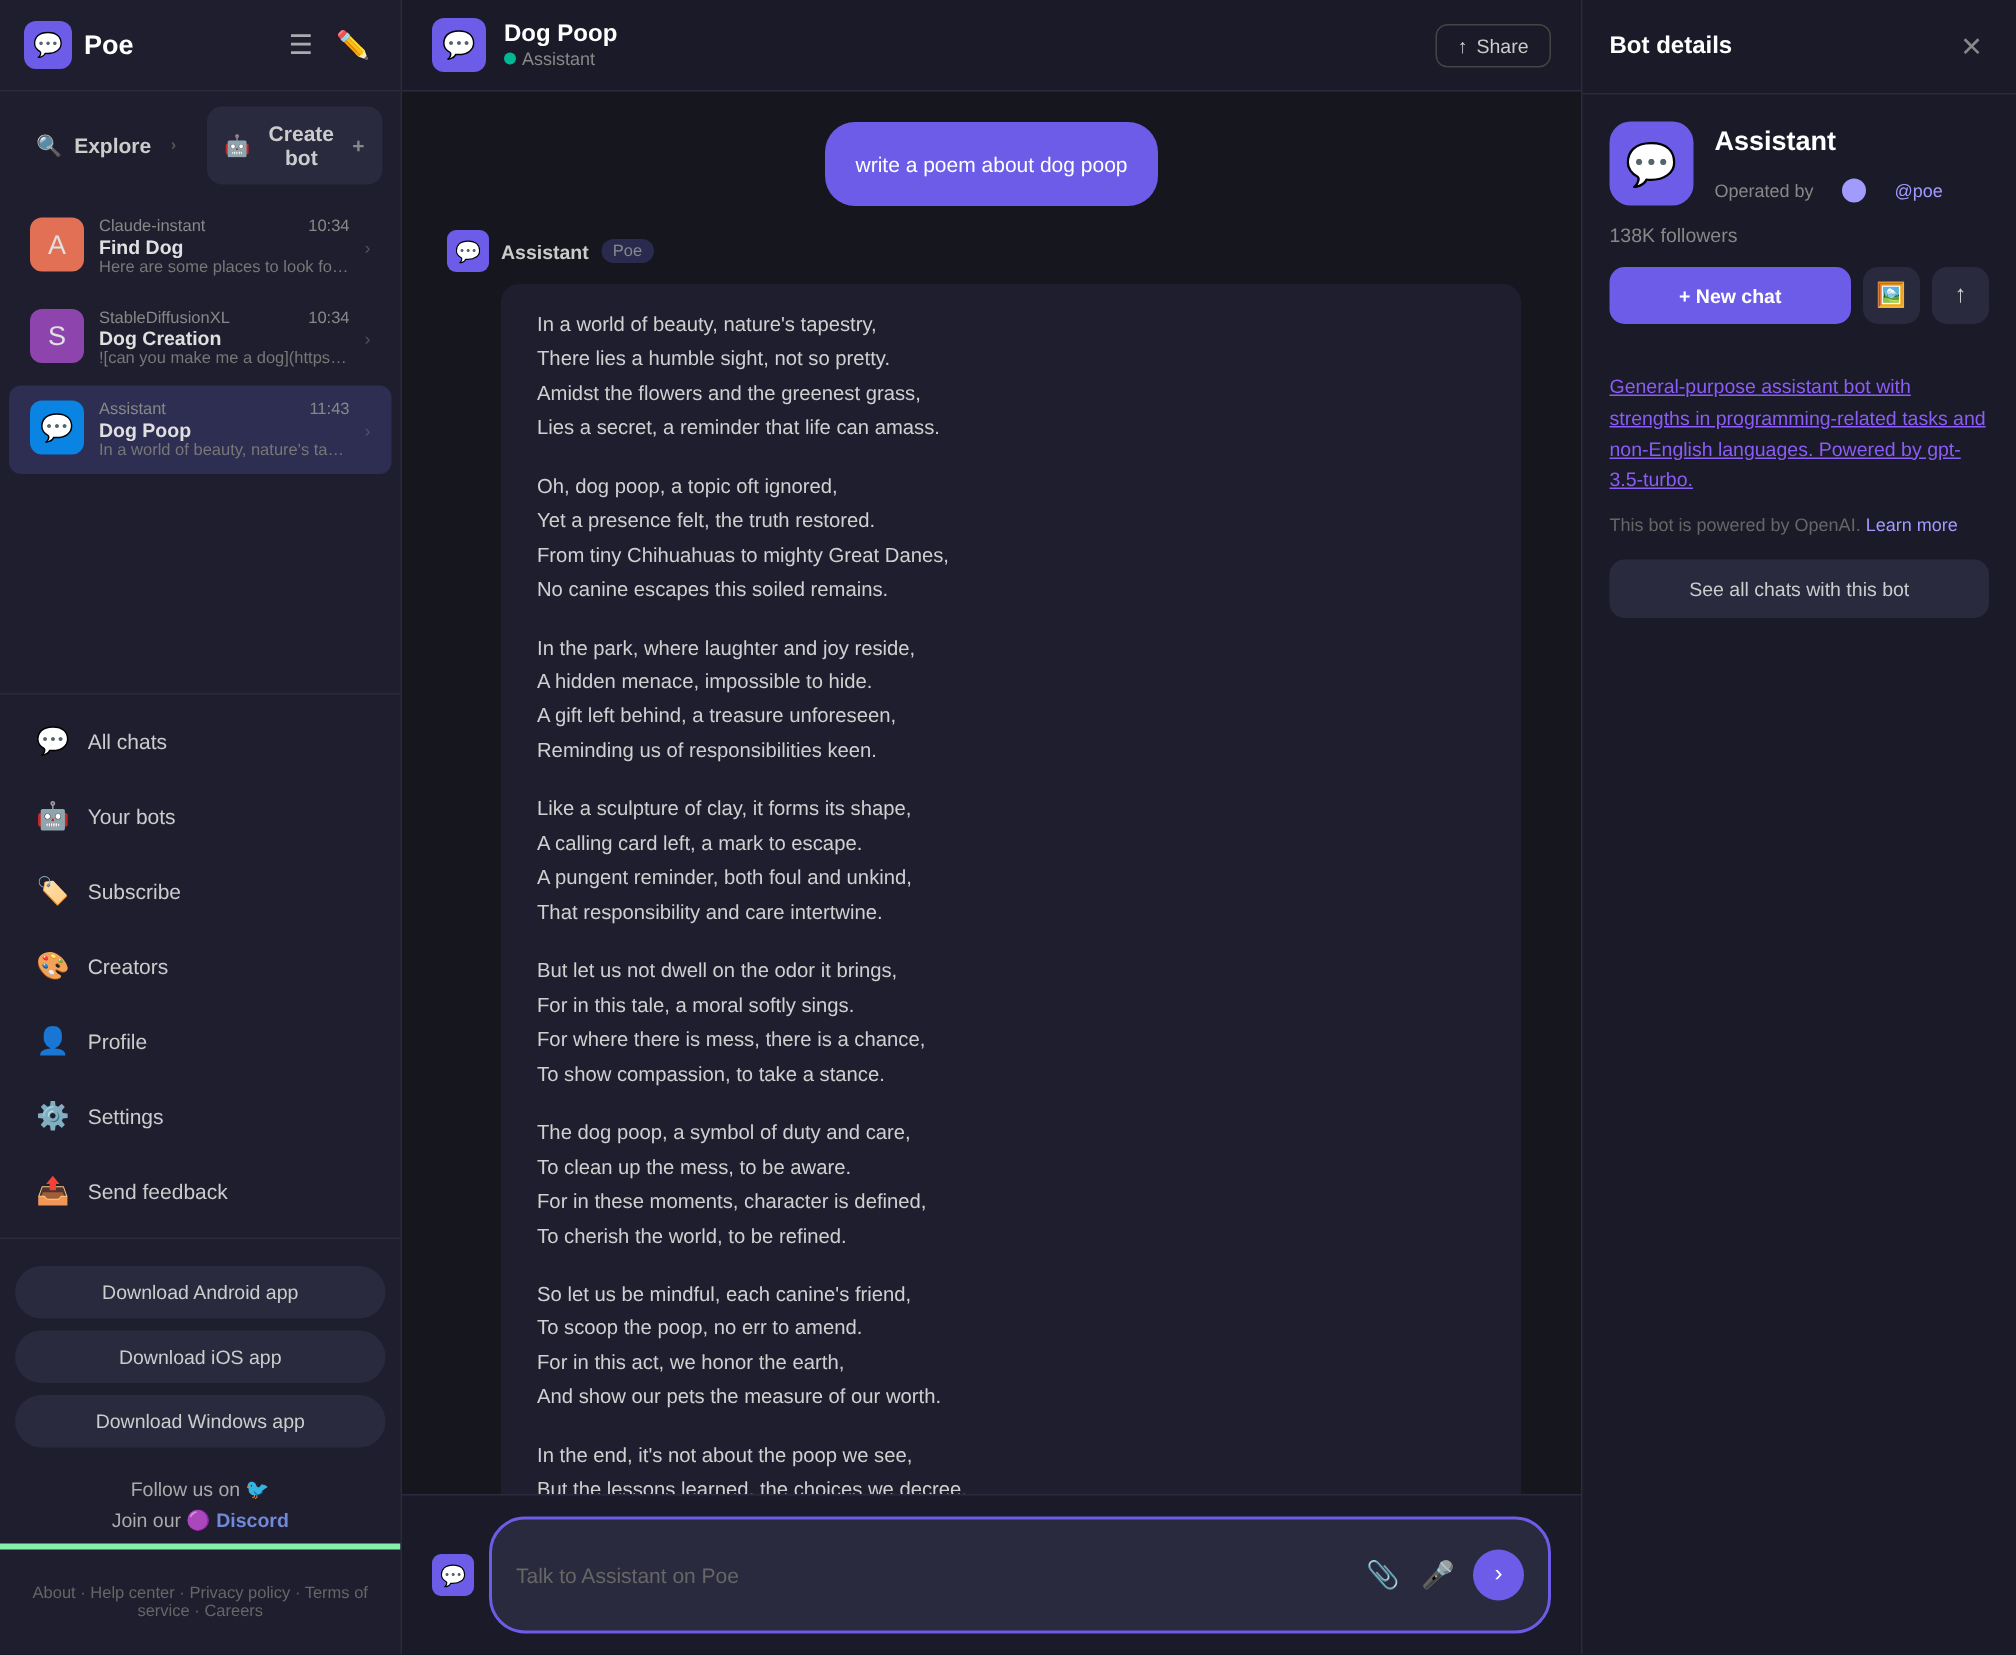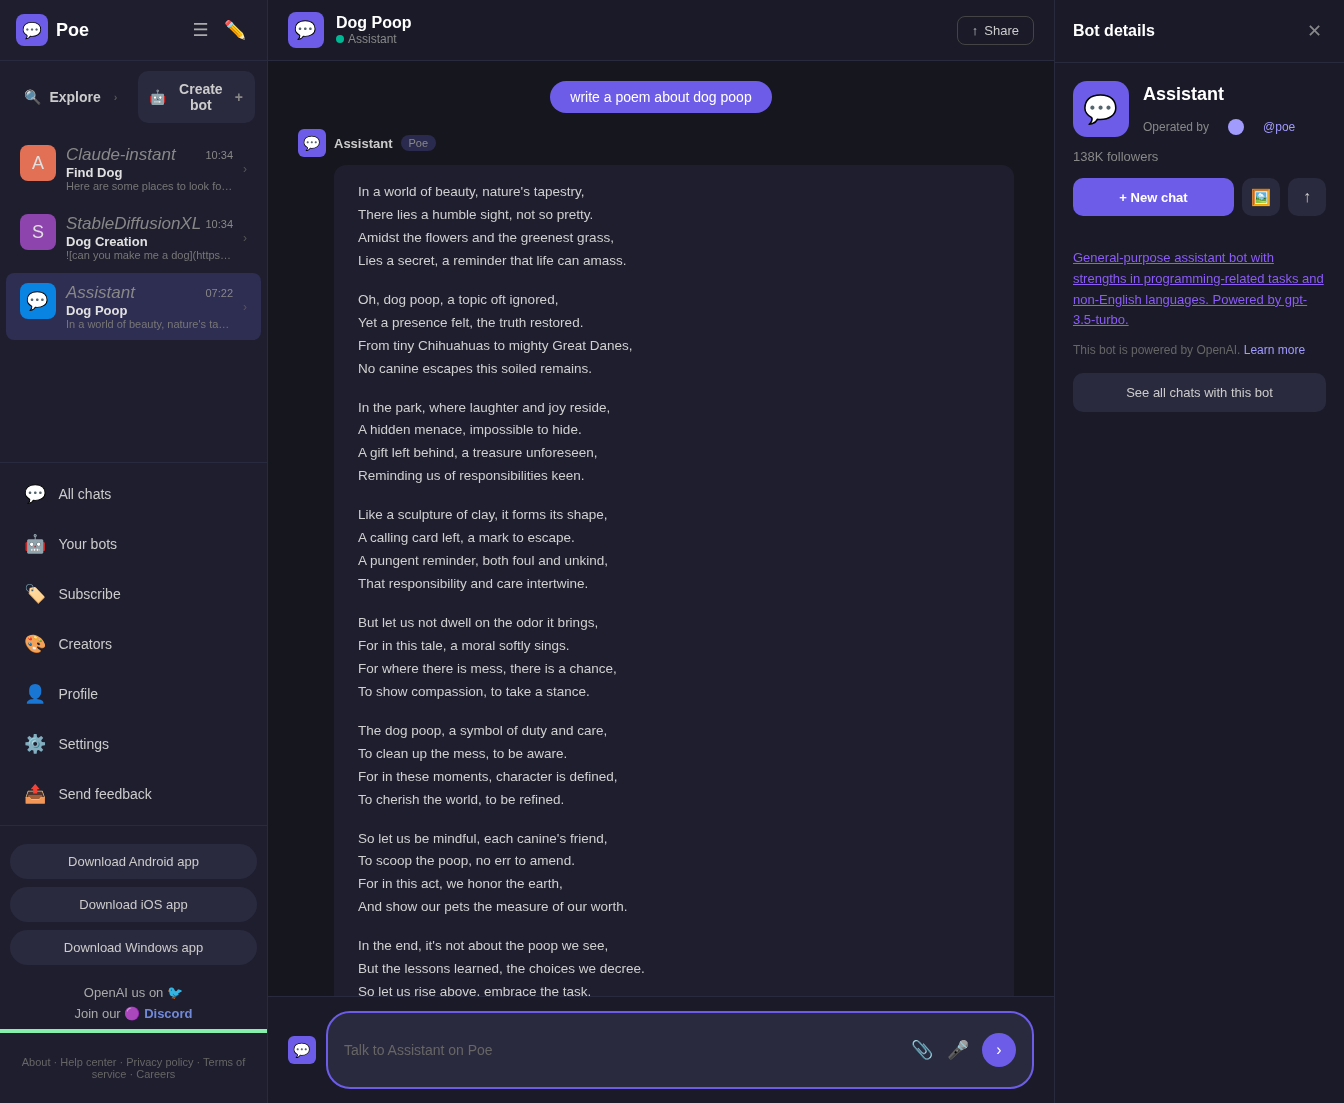--- a/index.html
+++ b/index.html
@@ -127,21 +127,21 @@
     }
     .chat-avatar.orange { background: #e17055; }
     .chat-avatar.purple { background: #6c5ce7; }
     .chat-avatar.blue { background: #0984e3; }
     .chat-info { flex: 1; min-width: 0; }
     .chat-meta {
       display: flex;
       justify-content: space-between;
       align-items: center;
     }
-    .chat-bot-name { font-size: 17px; color: #888; font-style: italic; }
+    .chat-bot-name { font-size: 11px; color: #888; }
     .chat-time { font-size: 11px; color: #888; }
     .chat-title { font-size: 13px; font-weight: 600; color: #e0e0e0; white-space: nowrap; overflow: hidden; text-overflow: ellipsis; }
     .chat-preview { font-size: 11px; color: #777; white-space: nowrap; overflow: hidden; text-overflow: ellipsis; }
     .chat-chevron { color: #555; font-size: 12px; align-self: center; }
 
     .sidebar-divider { height: 1px; background: #2a2a3e; margin: 6px 0; }
 
     .sidebar-menu-item {
       display: flex;
       align-items: center;
@@ -246,21 +246,21 @@
       flex-direction: column;
       gap: 16px;
     }
     .user-message-wrapper {
       display: flex;
       justify-content: center;
     }
     .user-message {
       background: #6c5ce7;
       color: #fff;
-      padding: 8px 20px;
+      padding: 20px 20px;
       border-radius: 20px;
       max-width: 70%;
       font-size: 14px;
       font-weight: 500;
     }
     .bot-message-wrapper {
       display: flex;
       flex-direction: column;
       gap: 8px;
     }
@@ -525,21 +525,21 @@
         <div class="chat-title">Dog Creation</div>
         <div class="chat-preview">![can you make me a dog](https://qph...</div>
       </div>
       <span class="chat-chevron">›</span>
     </div>
     <div class="chat-item active">
       <div class="chat-avatar blue">💬</div>
       <div class="chat-info">
         <div class="chat-meta">
           <span class="chat-bot-name">Assistant</span>
-          <span class="chat-time">07:22</span>
+          <span class="chat-time">11:43</span>
         </div>
         <div class="chat-title">Dog Poop</div>
         <div class="chat-preview">In a world of beauty, nature's tapestry, ...</div>
       </div>
       <span class="chat-chevron">›</span>
     </div>
   </div>
 
   <div class="sidebar-divider"></div>
 
@@ -575,21 +575,21 @@
   <div class="sidebar-divider"></div>
 
   <div class="sidebar-apps">
     <button class="app-btn">Download Android app</button>
     <button class="app-btn">Download iOS app</button>
     <button class="app-btn">Download Windows app</button>
   </div>
 
   <div class="sidebar-follow">
     <div>
-      <span>OpenAI us on</span>
+      <span>Follow us on</span>
       <span class="twitter-icon"> 🐦</span>
     </div>
     <div>
       <span>Join our</span>
       <span class="discord-icon"> 🟣 </span>
       <span style="color:#7289da;font-weight:700">Discord</span>
     </div>
   </div>
 
   <div class="sidebar-footer">

